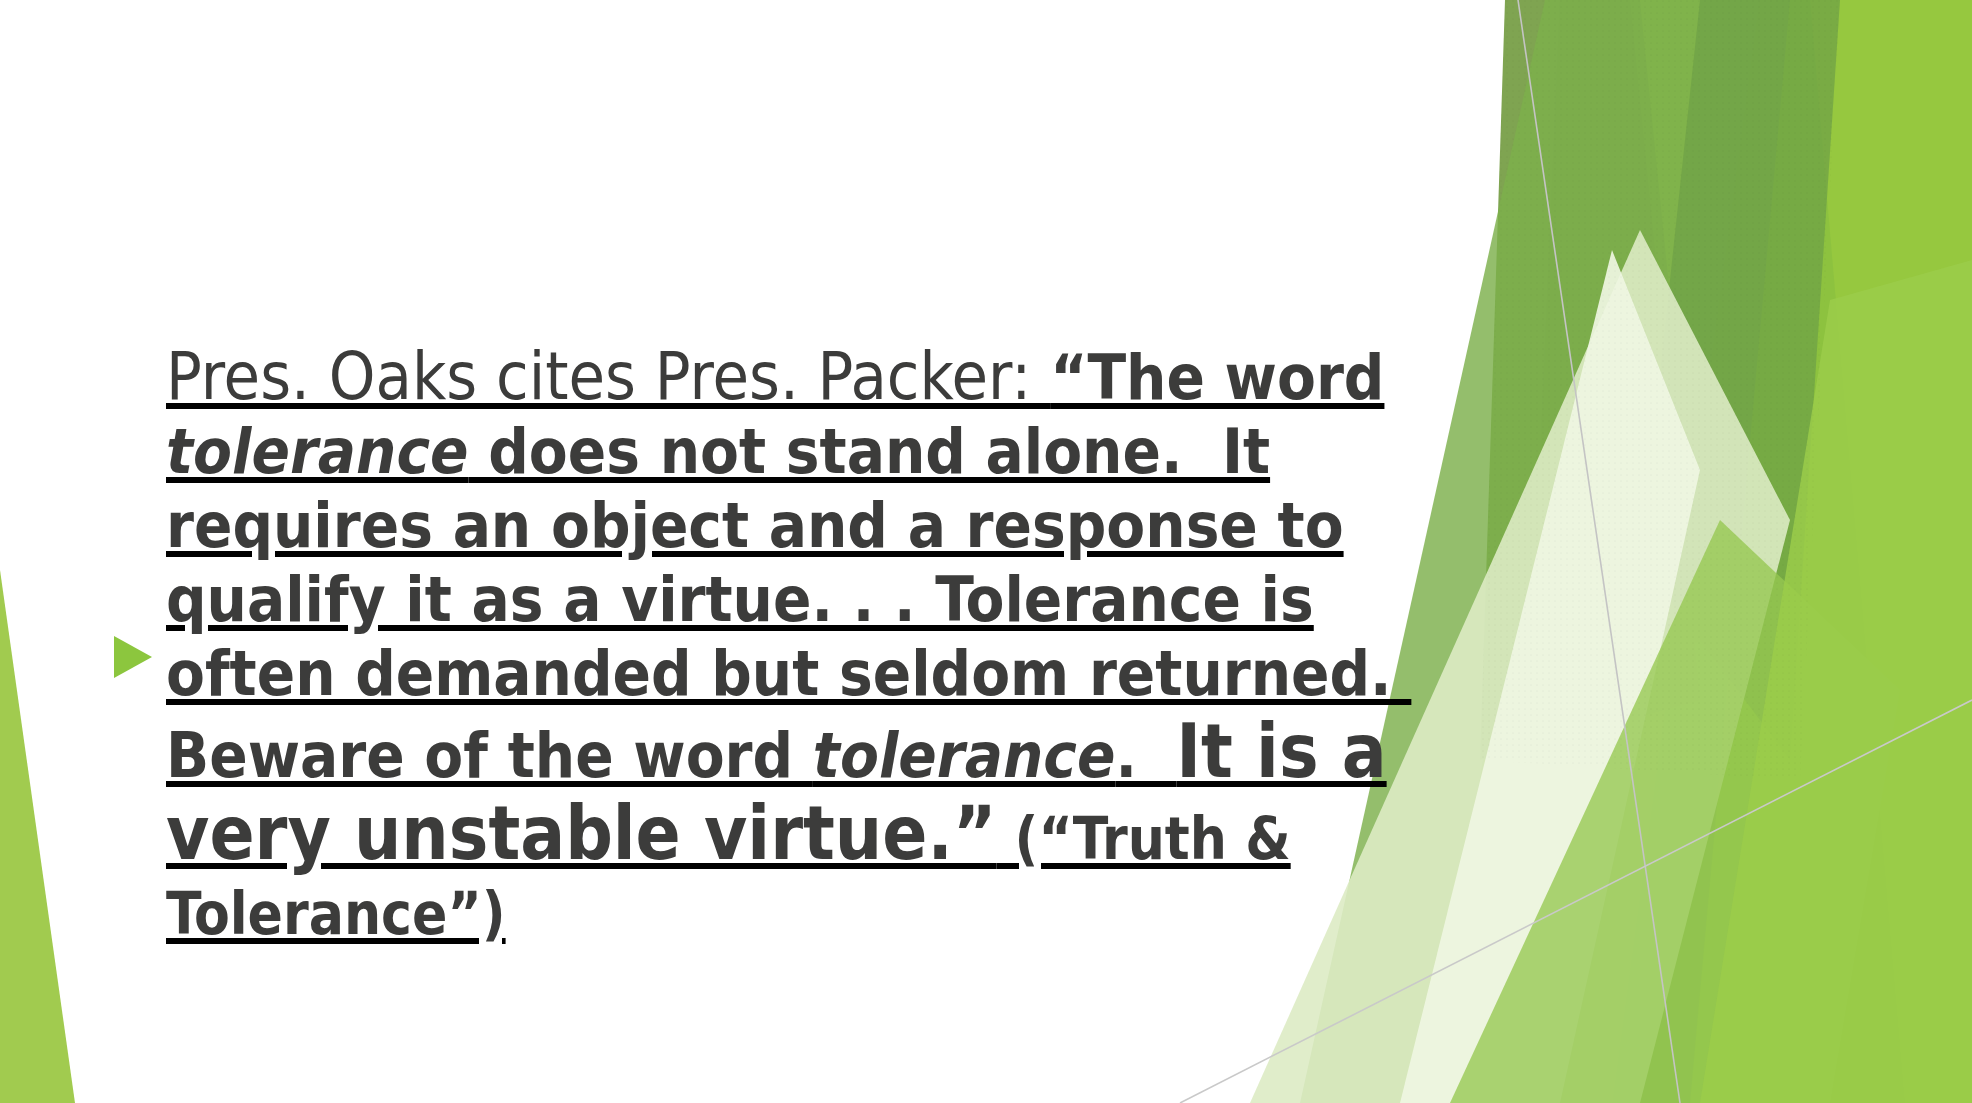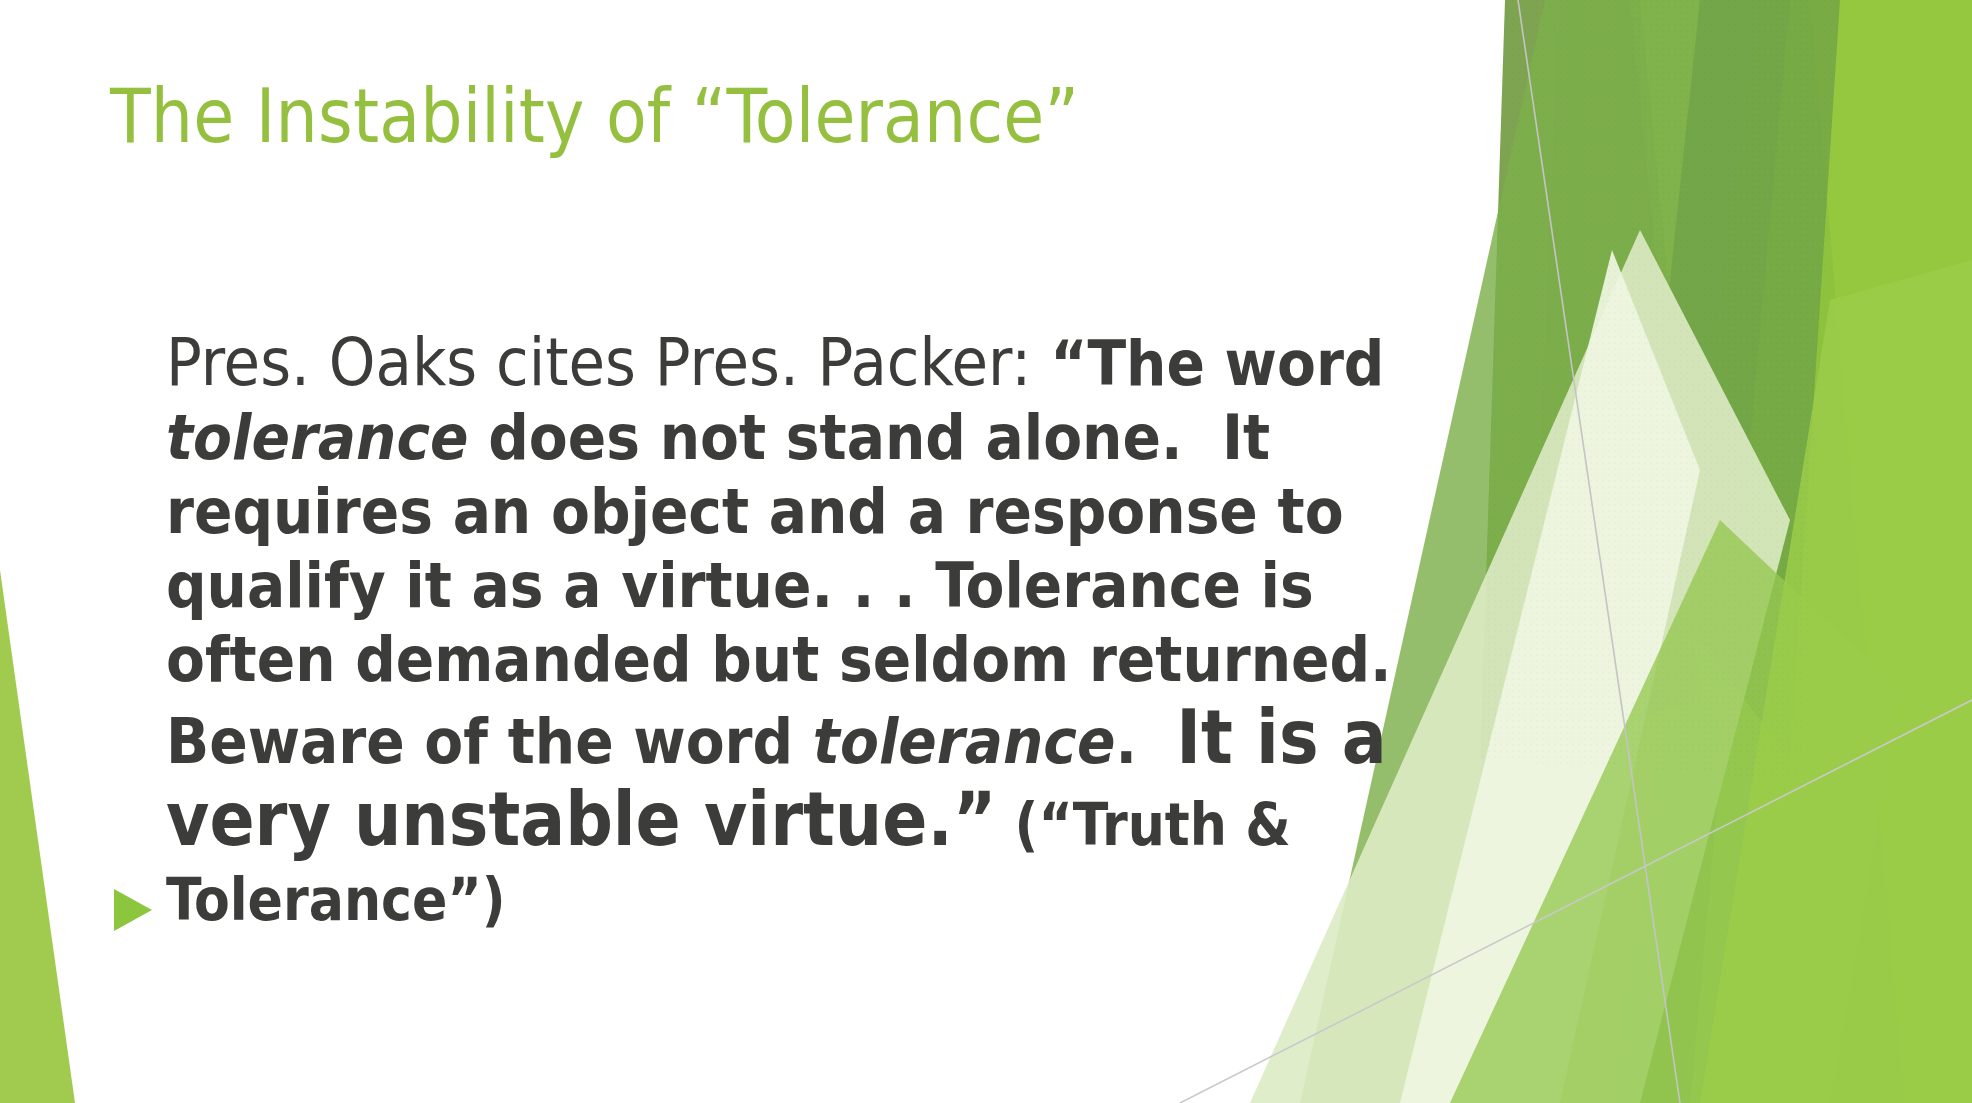--- a/index.html
+++ b/index.html
@@ -43,24 +43,25 @@
     line-height: 1.05;
     color: #95C03F;
     letter-spacing: 0.2px;
     white-space: nowrap;
   }
 
   
   .body-block {
     position: absolute;
     left: 110px;
-    top: 326px;
+    top: 340px;
     width: 1360px;
     display: flex;
-    align-items: flex-end;
+    align-items: center;
+    text-decoration: underline;
   }
   .bullet-marker {
     flex: 0 0 auto;
     width: 56px;
     padding-top: 24px;
     line-height: 0;
   }
   .bullet-marker svg {
     display: block;
   }
@@ -131,21 +132,20 @@
 
       <polygon points="1830,300 1972,260 1972,1103 1700,1103" fill="#9BCD4A" opacity="0.85"></polygon>
 
       <polygon points="1505,0 1840,0 1800,780 1480,760" fill="url(#dots)"></polygon>
 
       <line x1="1518" y1="0" x2="1680" y2="1103" stroke="#C4C4C4" stroke-width="1.6"></line>
       <line x1="1972" y1="700" x2="1180" y2="1103" stroke="#C9C9C9" stroke-width="1.6"></line>
     </svg>
   </div>
 
-  <div class="title">The Instability of “Tolerance”</div>
 
   <div class="body-block">
 
     <span class="bullet-marker">
       <svg width="46" height="50" viewBox="0 0 46 50" xmlns="http://www.w3.org/2000/svg" aria-hidden="true">
         <polygon points="4,4 42,25 4,46" fill="#8CC63E"></polygon>
       </svg>
     </span>
 
     <div class="bullet-text"><span class="lead">Pres. Oaks cites Pres. Packer:&nbsp;</span><span class="q-bold">“The word </span><span class="q-bold-ital">tolerance</span><span class="q-bold"> does not stand alone.&nbsp; It requires an object and a response to qualify it as a virtue. . . Tolerance is often demanded but seldom returned.&nbsp; Beware of the word </span><span class="q-bold-ital">tolerance</span><span class="q-bold">.&nbsp; </span><span class="q-big">It is a very unstable virtue.”</span><span class="q-cite"> (“Truth &amp; Tolerance”)</span></div>

